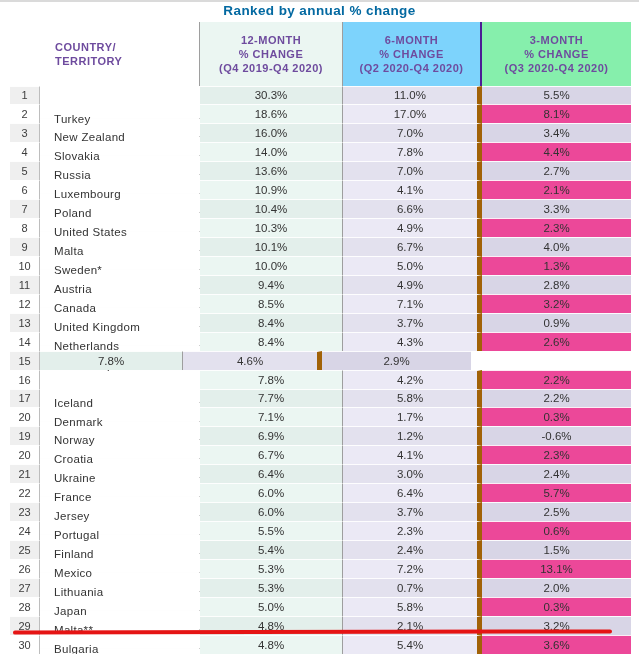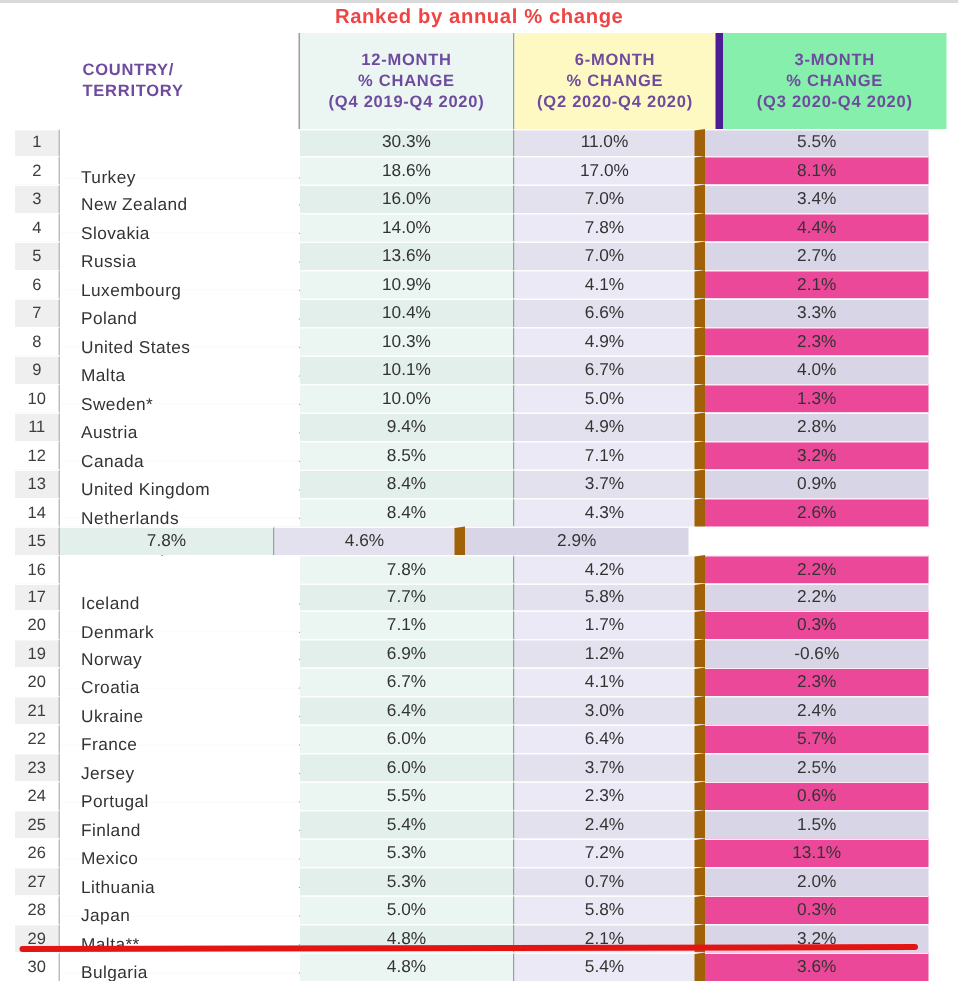--- a/index.html
+++ b/index.html
@@ -3,46 +3,46 @@
 <meta charset="utf-8">
 <style>
   html,body { margin:0; padding:0; background:#fff; }
   .page {
     position:relative; width:639px; height:654px; background:#ffffff;
     font-family:"Liberation Sans","DejaVu Sans",sans-serif; overflow:hidden;
   }
   .top-rule { position:absolute; top:0; left:0; width:639px; height:2px; background:#dadada; }
   .title {
     position:absolute; top:3px; left:0; width:639px; text-align:center;
-    font-size:13.5px; font-weight:bold; color:#ef4444; letter-spacing:.4px;
+    font-size:13.5px; font-weight:bold; color:#0369a1; letter-spacing:.4px;
   }
   .table { position:absolute; left:10px; top:22px; width:621px; }
   .hdr { display:flex; height:63.5px;justify-content:flex-end; }
   .hdr-cell {
     box-sizing:border-box; display:flex; flex-direction:column; justify-content:center;
     text-align:center; color:#6e4b9e; font-weight:bold; font-size:11px;
     line-height:14px; letter-spacing:.5px;
   }
   .hdr-country { width:190px; background:#ffffff; text-align:left; padding-left:45px;
     border-right:1px solid #9e9e9e; }
   .hdr-m12 { width:143px; background:#ebf6f2; border-right:1px solid #9e9e9e; }
-  .hdr-m6  { width:139px; background:#fef9c3; border-right:5px solid #4c1d95; }
+  .hdr-m6  { width:139px; background:#7dd3fc; border-right:2px solid #4c1d95; }
   .hdr-m3  { width:149px; background:#86efac; }
   .rows {}
   .row { display:flex; height:18.95px; font-size:11.5px; color:#333; }
   .cell {
     box-sizing:border-box; display:flex; align-items:center;
     border-top:1px solid rgba(255,255,255,.9);
   }
   .c-rank { width:30px; justify-content:center; font-size:11px; color:#3d3d3d;
     border-right:1px solid #bdbdbd; }
   .c-country { width:160px; padding-left:14px; letter-spacing:.3px;
     border-right:1px solid #9e9e9e;margin-top:32px; }
   .c-m12 { width:143px; justify-content:center; background:#ebf6f2; border-right:1px solid #9e9e9e; }
-  .c-m6  { width:127px; justify-content:center; background:#ebe9f5; border-right:7px solid #a16207; }
+  .c-m6  { width:139px; justify-content:center; background:#ebe9f5; border-right:5px solid #a16207; }
   .c-m3  { width:149px; justify-content:center; background:#ec4899; }
   .row:nth-child(odd) .c-rank,
   .row:nth-child(odd) .c-country { background:#efefef; }
   .row:nth-child(even) .c-rank,
   .row:nth-child(even) .c-country { background:#ffffff; }
   .row:nth-child(odd) .c-m12 { background:#e3efeb; }
   .row:nth-child(odd) .c-m6  { background:#e3e1ee; }
   .row:nth-child(odd) .c-m3  { background:#d8d5e6; }
   .red-underline {
     position:absolute; left:13px; top:629.5px; width:599px; height:3.6px;

